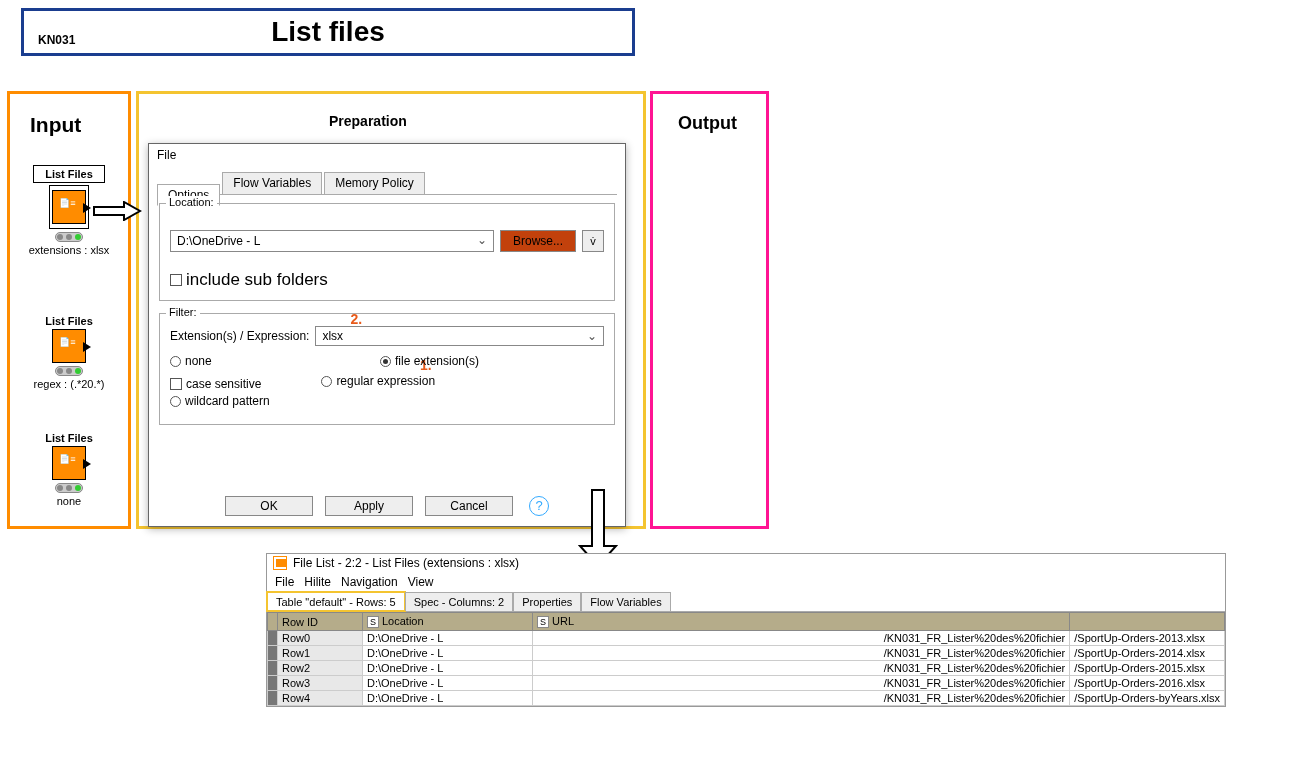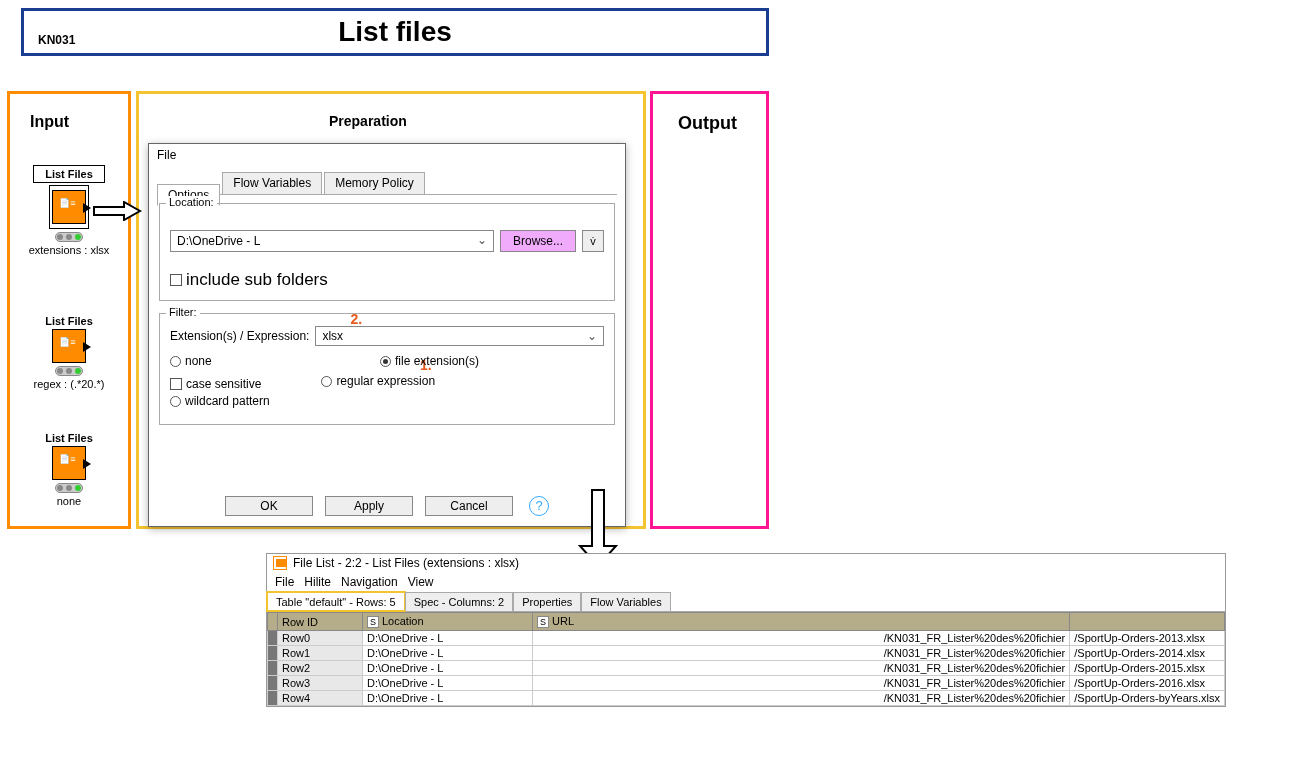--- a/index.html
+++ b/index.html
@@ -1,25 +1,25 @@
 <!DOCTYPE html>
 <html><head>
 <meta charset="utf-8">
 <style>
 * { box-sizing: border-box; margin: 0; padding: 0; }
 body { font-family: Arial, sans-serif; font-size: 12px; background: #fff; width: 1292px; height: 766px; position: relative; }
 
 
-.title-box { position: absolute; left: 21px; top: 8px; width: 748px; height: 48px; border: 3px solid #1a3d8f; display: flex; align-items: center; }
+.title-box { position: absolute; left: 21px; top: 8px; width: 614px; height: 48px; border: 3px solid #1a3d8f; display: flex; align-items: center; }
 .title-code { position: absolute; left: 14px; bottom: 6px; font-size: 12px; font-weight: bold; }
 .title-text { margin: 0 auto; font-size: 28px; font-weight: bold; }
 
 
 .input-box { position: absolute; left: 7px; top: 91px; width: 124px; height: 438px; border: 3px solid #ff8c00; }
-.input-title { position: absolute; left: 30px; top: 113px; font-size: 16px; font-weight: bold; }
+.input-title { position: absolute; left: 30px; top: 113px; font-size: 21px; font-weight: bold; }
 .prep-box { position: absolute; left: 136px; top: 91px; width: 510px; height: 438px; border: 3px solid #f4c430; }
 .prep-title { position: absolute; left: 329px; top: 113px; font-size: 14px; font-weight: bold; }
 .output-box { position: absolute; left: 650px; top: 91px; width: 119px; height: 438px; border: 3px solid #ff1493; }
 .output-title { position: absolute; left: 678px; top: 113px; font-size: 18px; font-weight: bold; }
 
 
 .node { position: absolute; text-align: center; width: 100px; }
 .node-1 { left: 19px; top: 165px; }
 .node-2 { left: 19px; top: 315px; }
 .node-3 { left: 19px; top: 432px; }
@@ -49,21 +49,21 @@
 .dlg-menu { padding: 4px 8px; font-size: 12px; }
 .tabs { margin: 6px 8px 0; border-bottom: 1px solid #aaa; display: flex; }
 .tab { padding: 3px 10px; font-size: 12px; border: 1px solid #aaa; border-bottom: none; background: #eee; margin-right: 2px; cursor: pointer; }
 .tab.active { background: #fff; border-bottom: 1px solid #fff; position: relative; top: 12px; }
 .tab-body { padding: 8px 10px; }
 .fieldset { border: 1px solid #aaa; padding: 8px 10px 10px; margin-bottom: 12px; position: relative; }
 .fs-legend { position: absolute; top: -8px; left: 6px; background: #fff; padding: 0 3px; font-size: 11px; }
 .loc-row { display: flex; gap: 6px; align-items: center; margin-top: 18px; }
 .loc-combo { flex: 1; height: 22px; border: 1px solid #888; padding: 0 20px 0 6px; font-size: 12px; display: flex; align-items: center; position: relative; }
 .loc-combo::after { content: '⌄'; position: absolute; right: 6px; top: 2px; color: #555; }
-.browse-btn { height: 22px; padding: 0 12px; border: 1px solid #888; background: #f0abfc; cursor: pointer; font-size: 12px; }
+.browse-btn { height: 22px; padding: 0 12px; border: 1px solid #888; background: #c2410c; cursor: pointer; font-size: 12px; }
 .hist-btn { width: 22px; height: 22px; border: 1px solid #888; background: #eee; font-size: 11px; text-align: center; line-height: 20px; cursor: pointer; }
 .chk-row { display: flex; align-items: center; gap: 4px; margin-top: 18px; font-size: 17px; }
 .chk { width: 12px; height: 12px; border: 1px solid #555; }
 .ext-row { display: flex; align-items: center; gap: 6px; font-size: 12px; margin-top: 4px; }
 .ext-combo { flex: 1; height: 20px; border: 1px solid #888; padding: 0 20px 0 6px; display: flex; align-items: center; position: relative; }
 .ext-combo::after { content: '⌄'; position: absolute; right: 6px; color: #555; }
 .radio-grid { display: flex; flex-wrap: wrap; gap: 0 60px; margin-top: 8px; font-size: 12px; }
 .radio-item { display: flex; align-items: center; gap: 4px; width: 150px; margin-bottom: 6px; }
 .radio { width: 11px; height: 11px; border: 1px solid #555; border-radius: 50%; display: inline-flex; align-items: center; justify-content: center; }
 .radio.checked::after { content: ''; width: 5px; height: 5px; background: #333; border-radius: 50%; }

